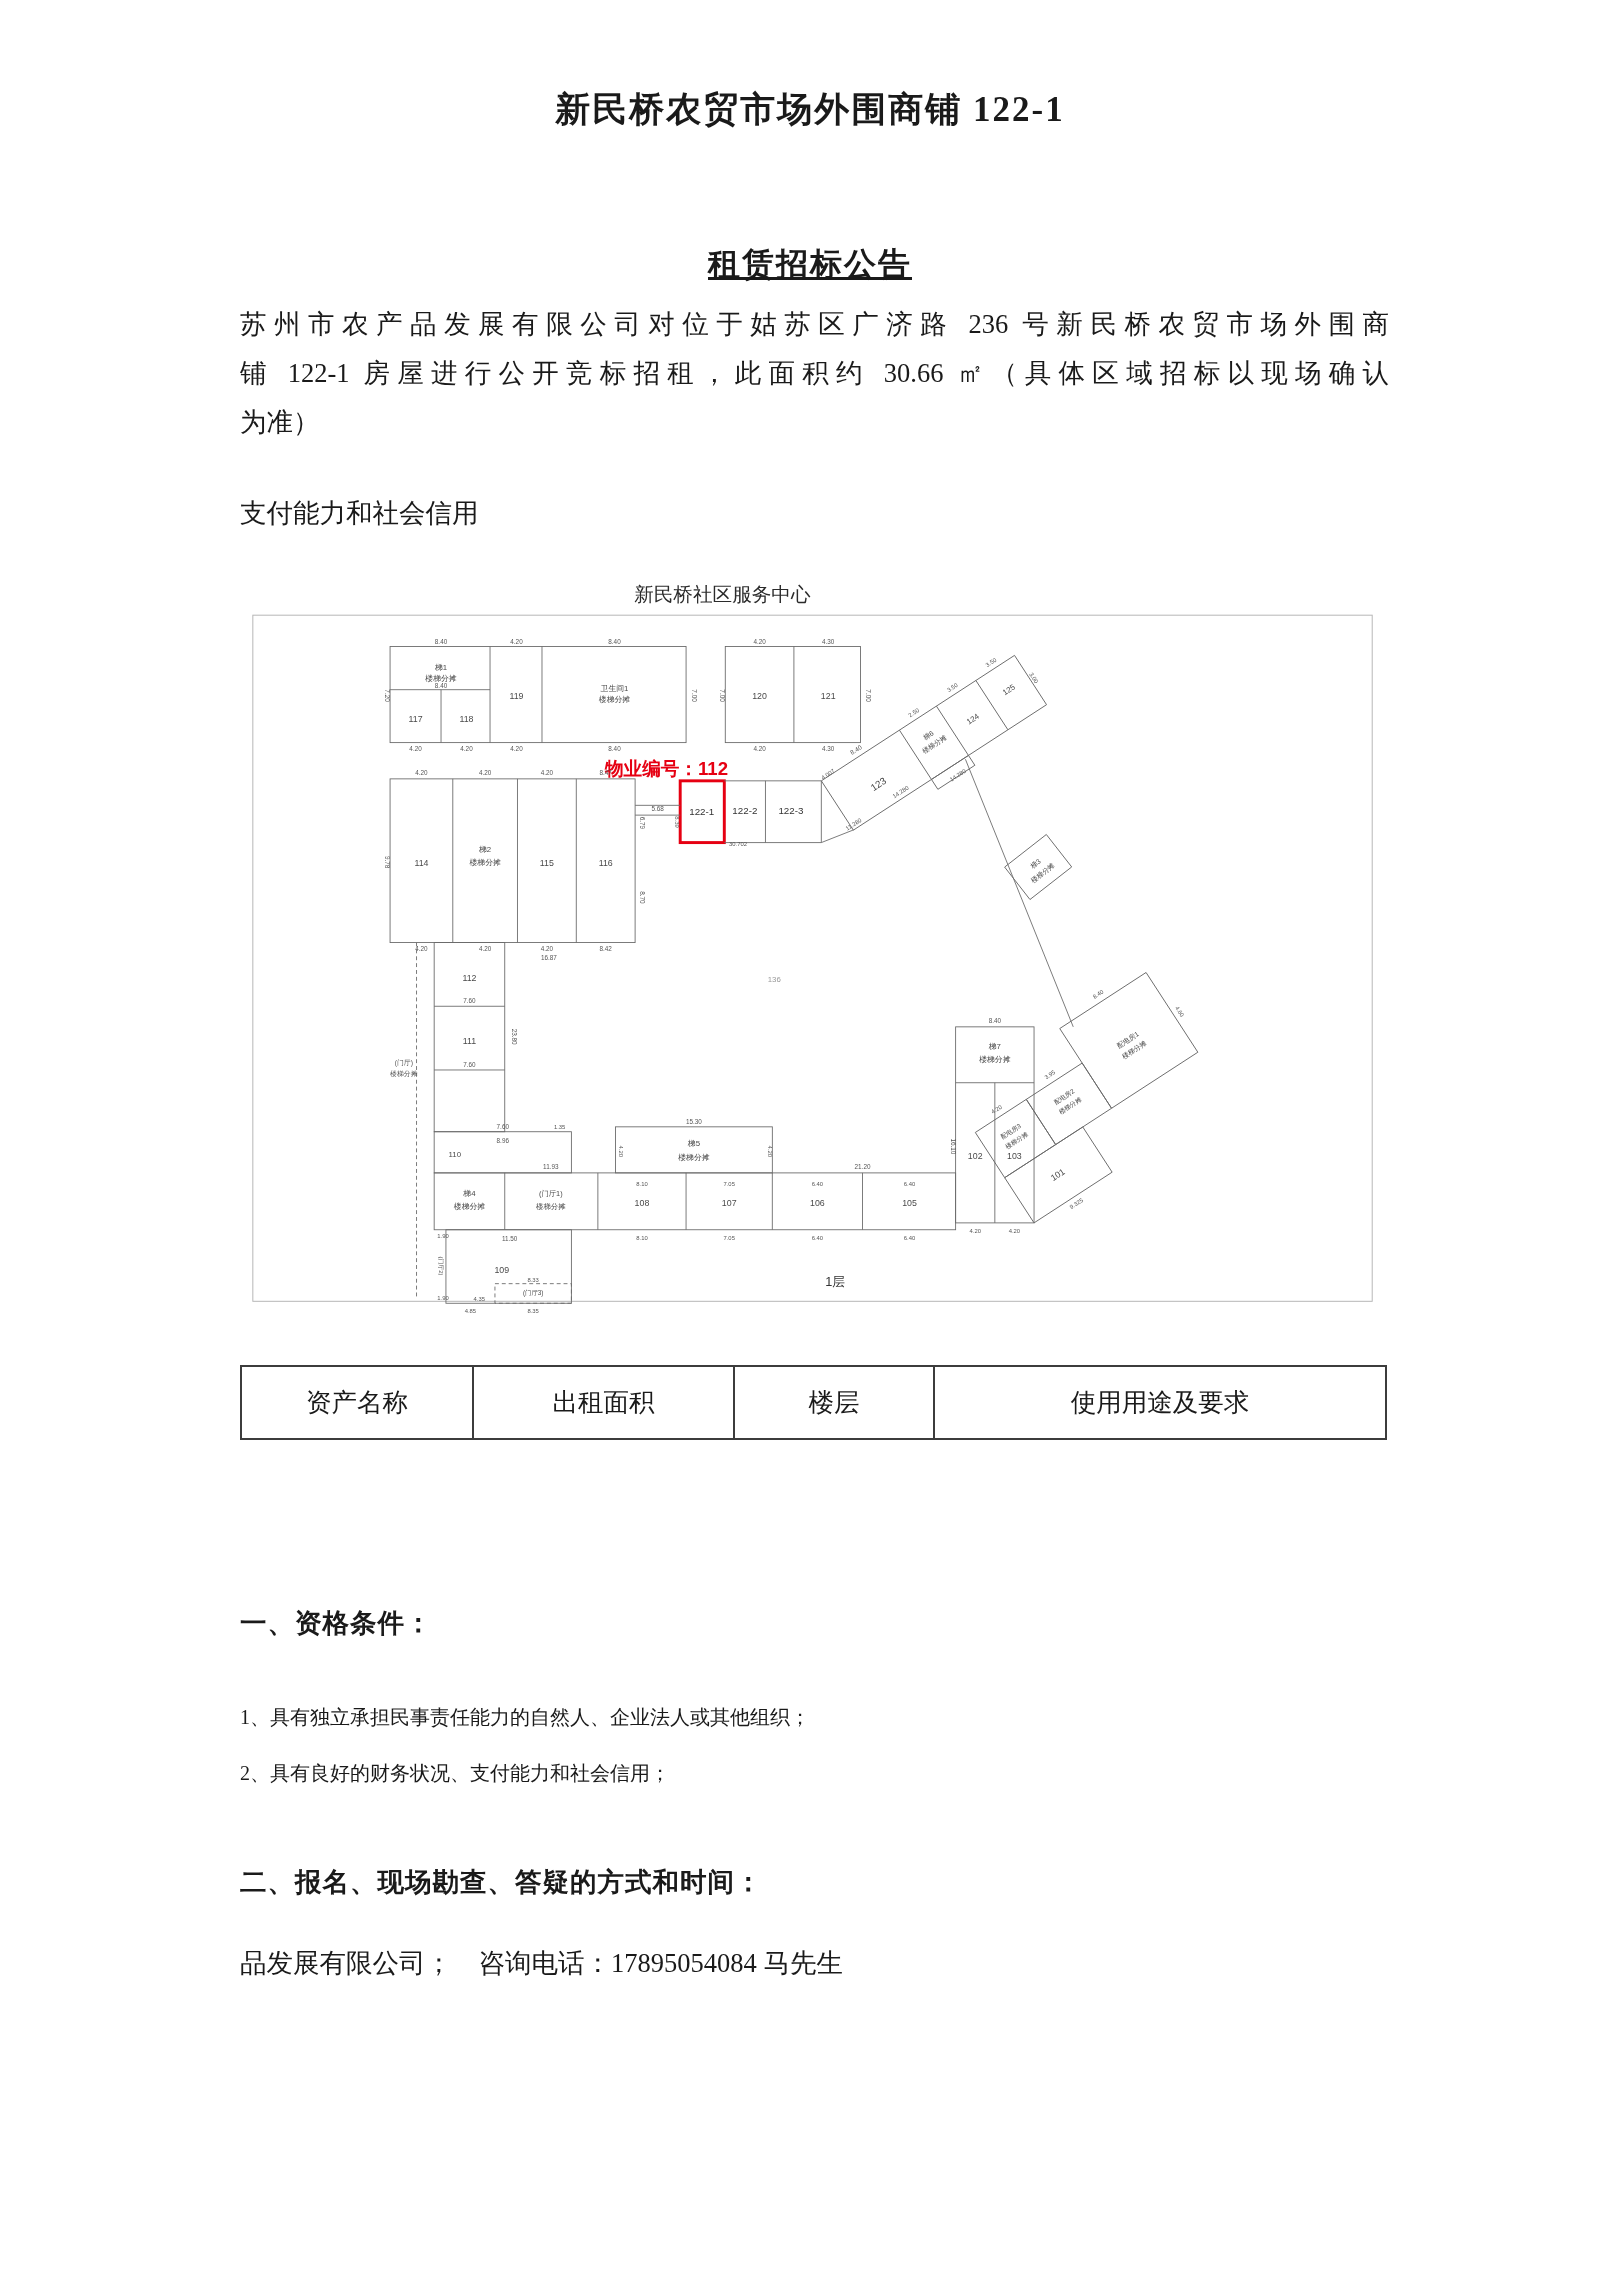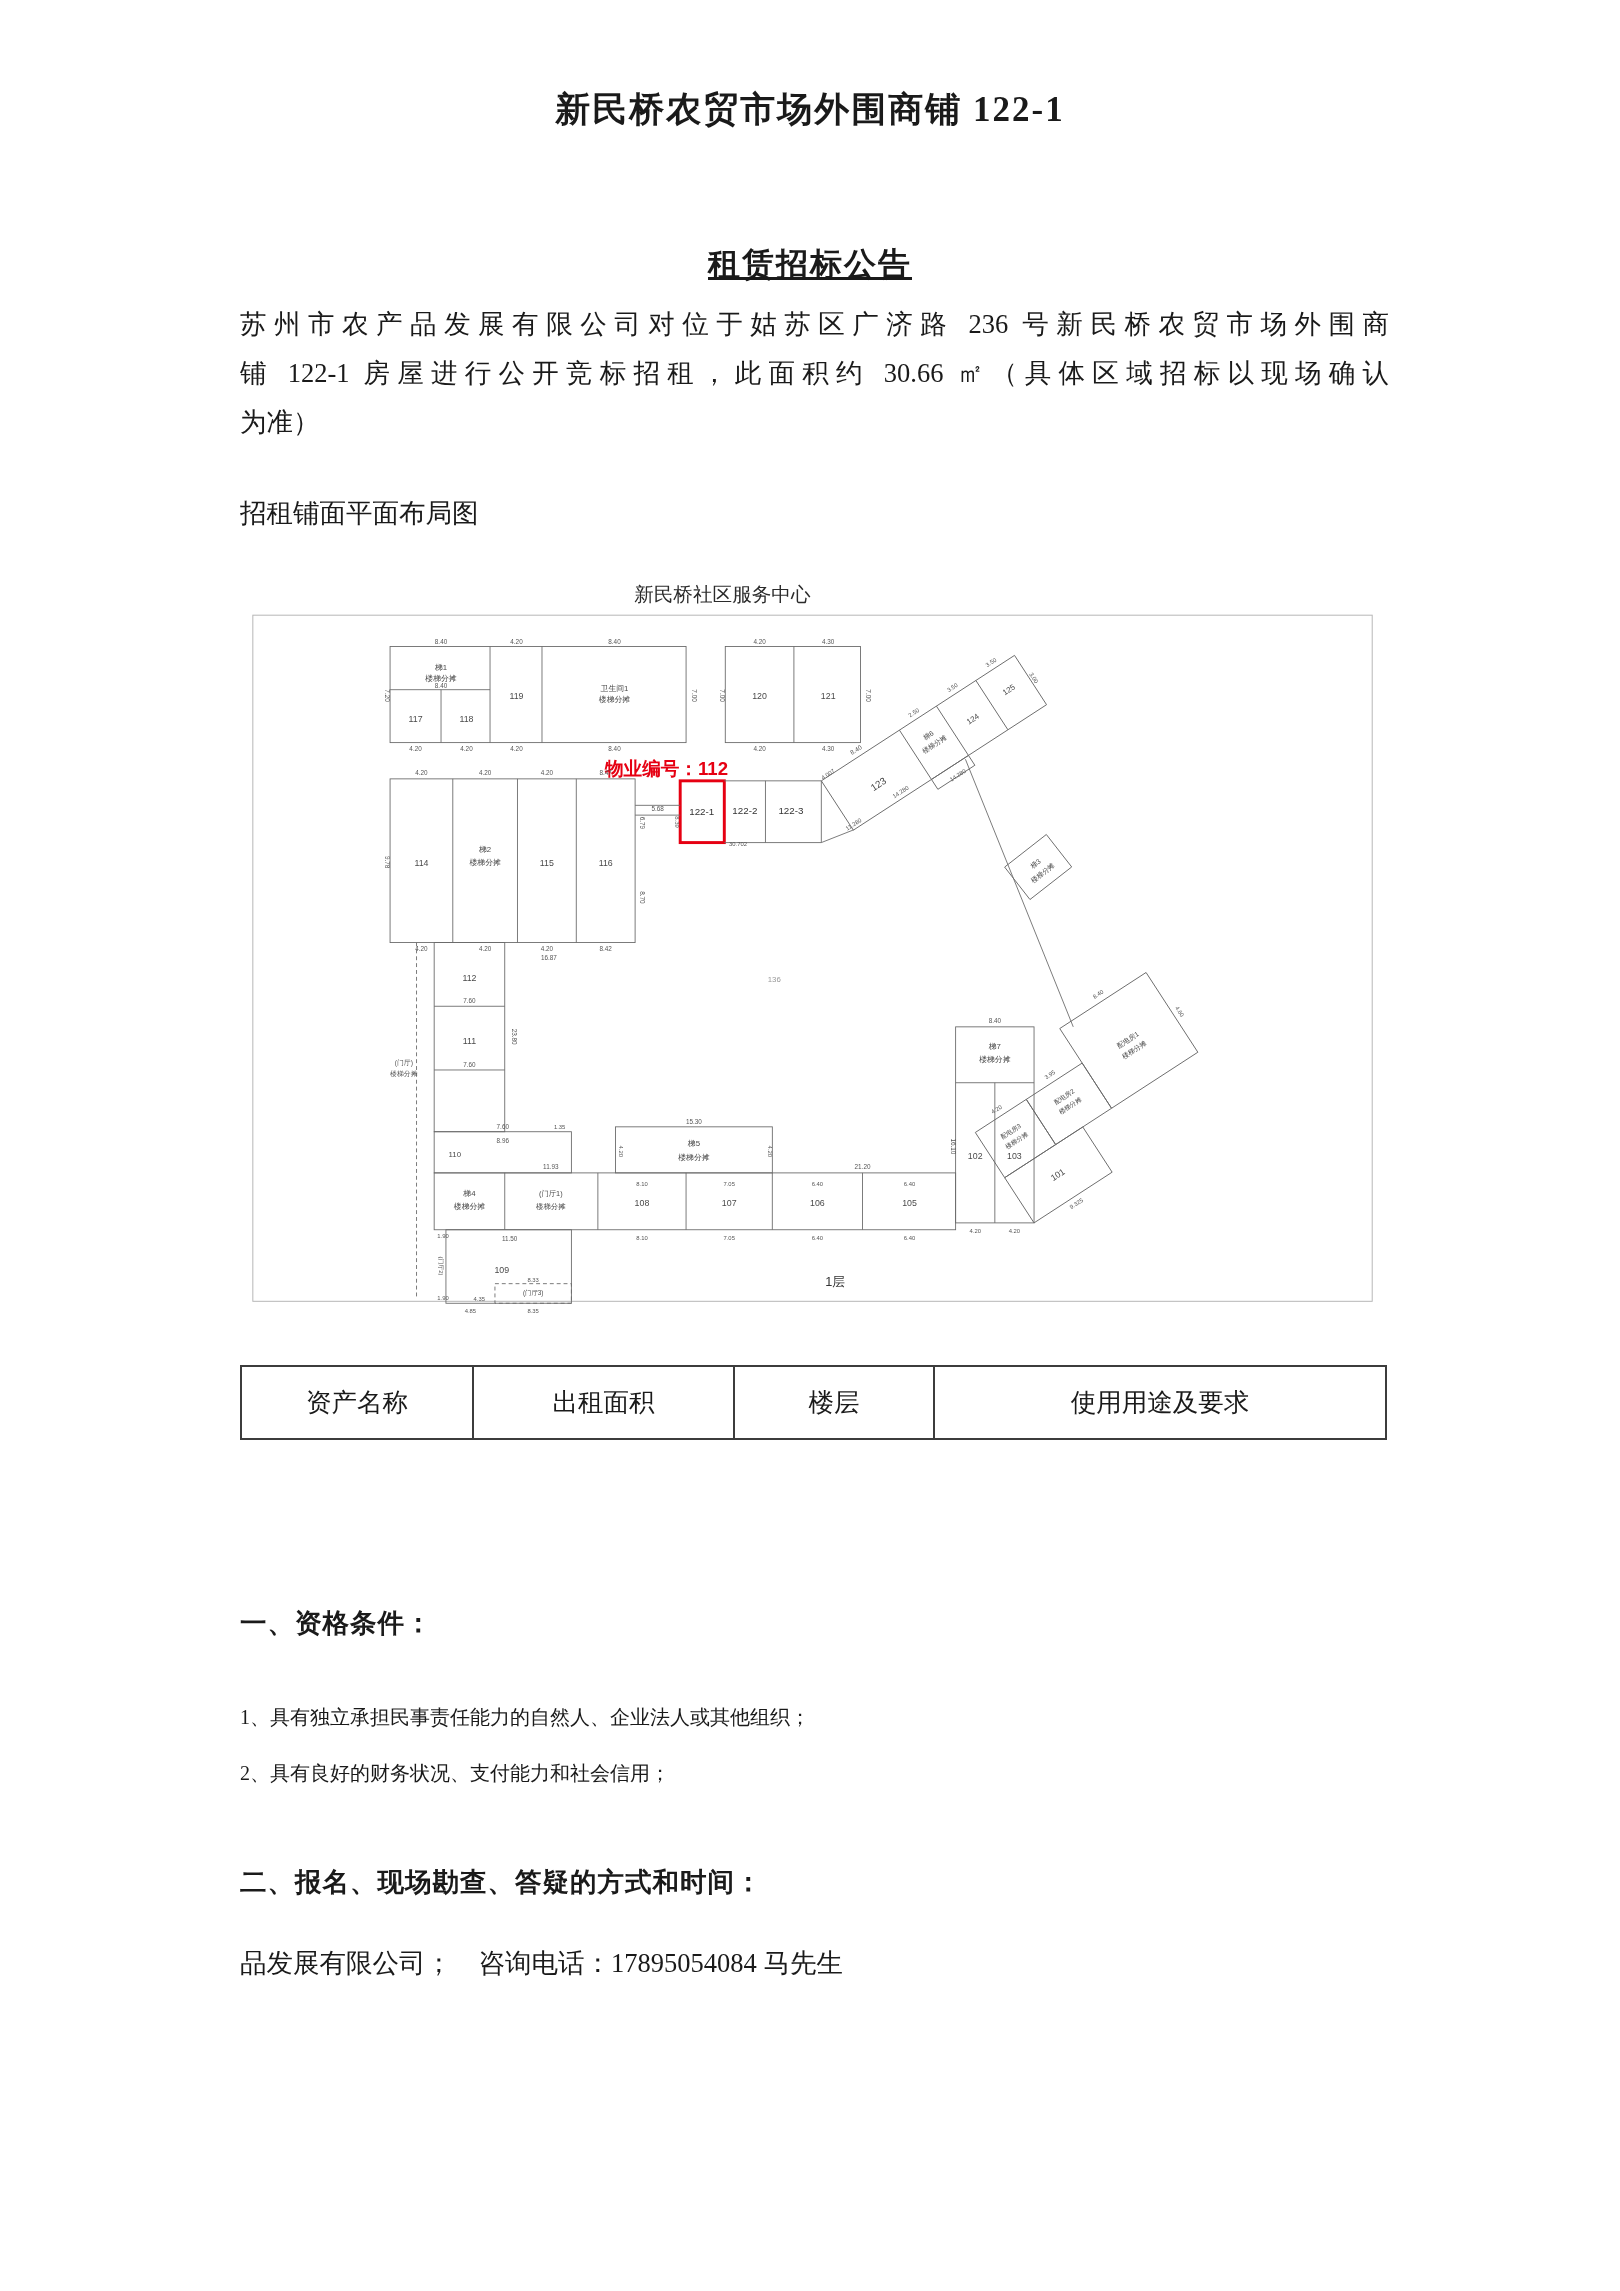--- a/index.html
+++ b/index.html
@@ -31,21 +31,21 @@
 
 <div class="abs center doc-title">新民桥农贸市场外围商铺 122-1</div>
 <div class="abs center doc-subtitle">租赁招标公告</div>
 
 <div class="abs intro">
   <div class="just">苏州市农产品发展有限公司对位于姑苏区广济路 236 号新民桥农贸市场外围商</div>
   <div class="just">铺 122-1 房屋进行公开竞标招租，此面积约 30.66 ㎡（具体区域招标以现场确认</div>
   <div>为准）</div>
 </div>
 
-<div class="abs caption">招租铺面平面布局图</div>
+<div class="abs caption">支付能力和社会信用</div>
 
 <div class="abs" id="plan">
   <svg id="plan-svg" viewBox="250 580 1160 770" width="1137" height="755">
       <rect x="258" y="628" width="1142" height="700" fill="none" stroke="#b5b5b5" stroke-width="1"></rect>
       <rect x="398" y="660" width="302" height="98" fill="none" stroke="#6a6a6a" stroke-width="0.9"></rect>
       <rect x="740" y="660" width="138" height="98" fill="none" stroke="#6a6a6a" stroke-width="0.9"></rect>
       <rect x="398" y="795" width="250" height="167" fill="none" stroke="#6a6a6a" stroke-width="0.9"></rect>
       <rect x="443" y="962" width="72" height="193" fill="none" stroke="#6a6a6a" stroke-width="0.9"></rect>
       <rect x="443" y="1155" width="140" height="42" fill="none" stroke="#6a6a6a" stroke-width="0.9"></rect>
       <rect x="443" y="1197" width="532" height="58" fill="none" stroke="#6a6a6a" stroke-width="0.9"></rect>

